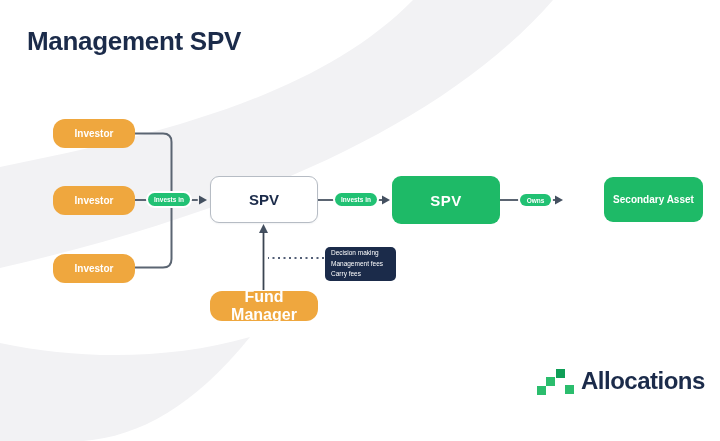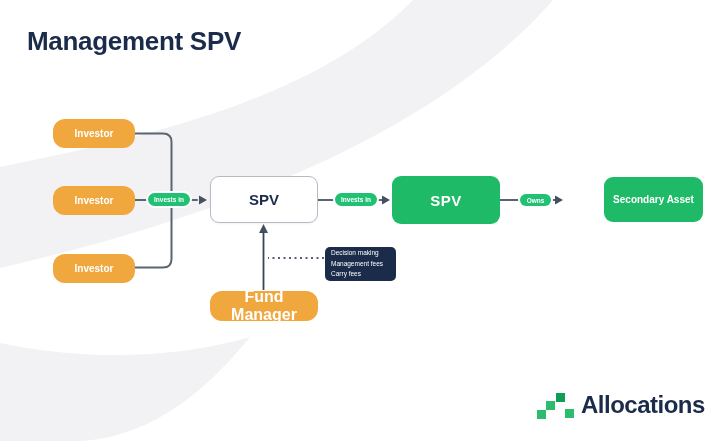--- a/index.html
+++ b/index.html
@@ -44,21 +44,21 @@
   }
   .pill-1{left:148px;top:193px;width:42px;height:13px;}
   .pill-2{left:335px;top:193px;width:42px;height:13px;}
   .pill-3{left:520px;top:194px;width:31px;height:12px;}
   .fees-note{
     position:absolute;left:325px;top:247px;width:71px;height:34px;
     background:var(--navy);border-radius:5px;color:#fff;
     font-size:6.5px;line-height:1.6;font-weight:500;
     padding:3px 6px;box-sizing:border-box;display:flex;flex-direction:column;justify-content:center;
   }
-  .logo{position:absolute;left:537px;top:390px;display:flex;align-items:flex-end;}
+  .logo{position:absolute;left:537px;top:366px;display:flex;align-items:flex-end;}
   .logo-mark{position:relative;width:40px;height:30px;}
   .logo-sq{position:absolute;width:9px;height:9px;background:var(--green_logo);}
   .logo-sq.a{left:0;top:20px;}
   .logo-sq.b{left:9px;top:11px;}
   .logo-sq.c{left:19px;top:3px;background:var(--green_dark);}
   .logo-sq.d{left:28px;top:19px;}
   .logo-text{
     font-size:24px;font-weight:bold;color:var(--navy);letter-spacing:-0.5px;
     margin-left:4px;line-height:30px;
   }

